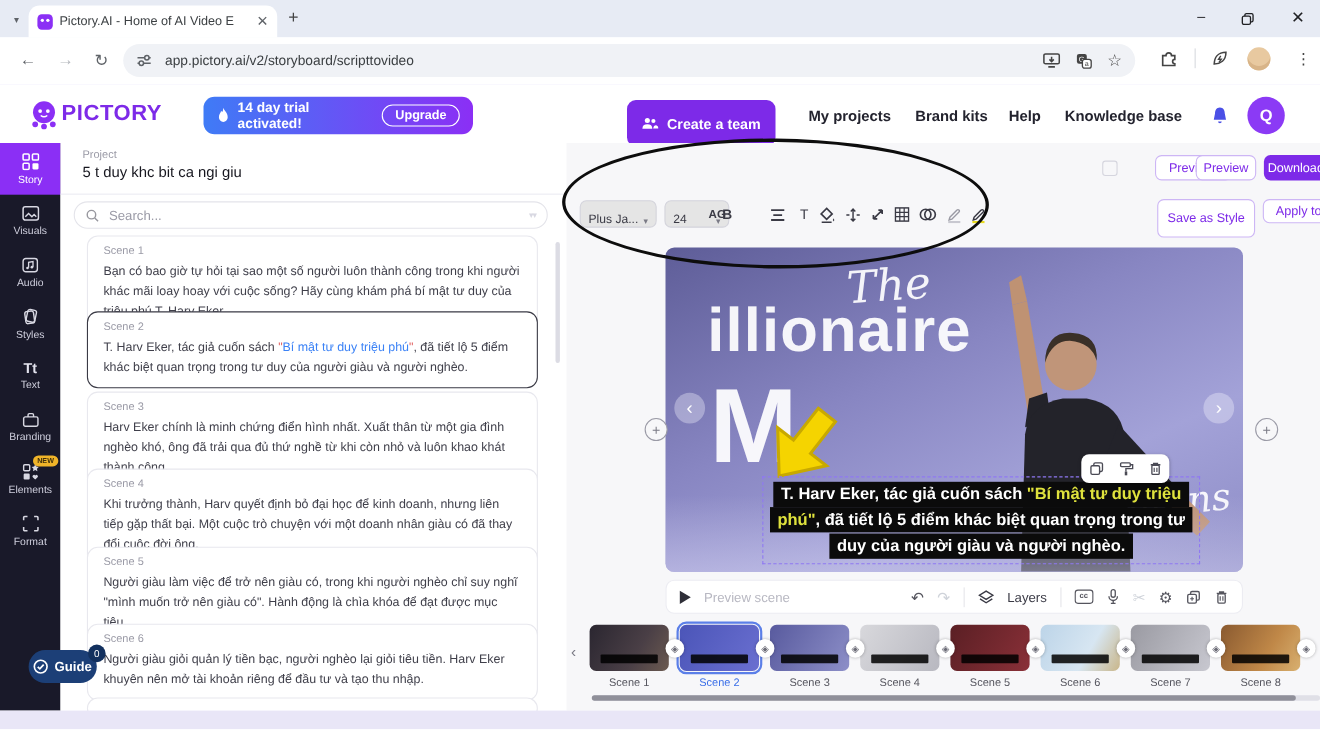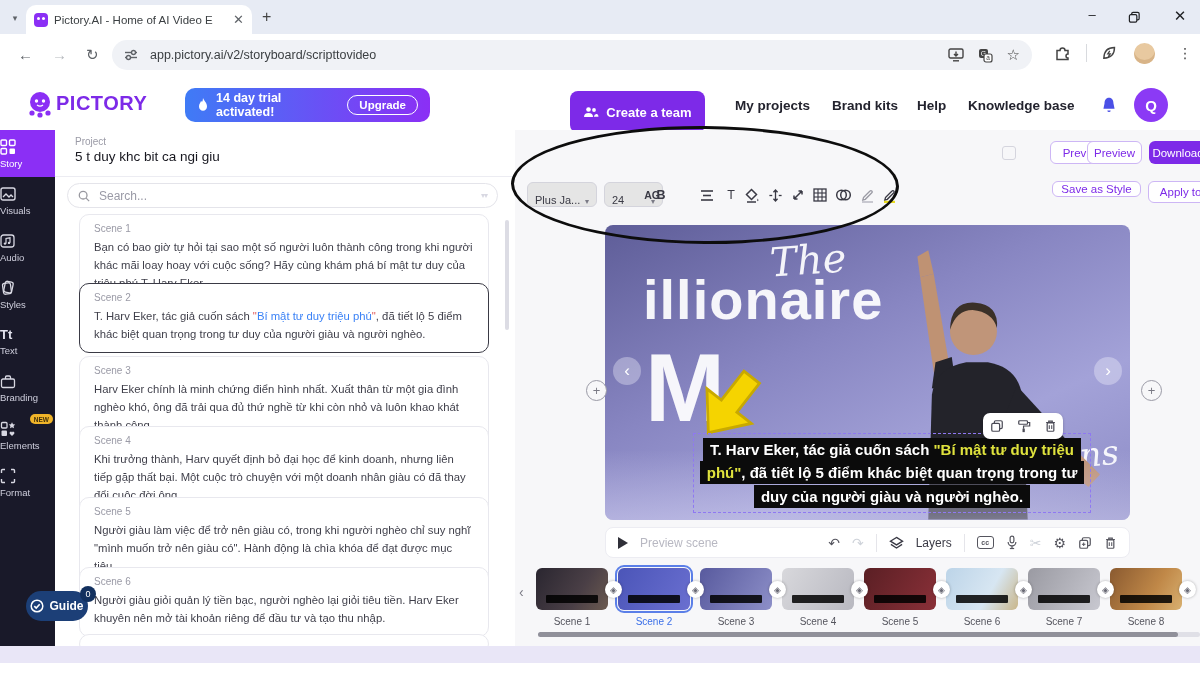--- a/index.html
+++ b/index.html
@@ -35,21 +35,21 @@
   .upgradebtn{margin-left:10px;border:1.5px solid #fff;border-radius:14px;color:#fff;font-size:11.5px;
     padding:3px 11px;font-weight:bold;}
   .teambtn{left:570px;top:91px;width:135px;height:42px;background:#7d2ae8;border-radius:8px;color:#fff;
     display:flex;align-items:center;justify-content:center;font-size:13px;font-weight:bold;gap:7px;}
   .navlink{top:98px;font-size:13.5px;color:#23232e;font-weight:bold;}
   .avatar{left:1134px;top:88px;width:34px;height:34px;border-radius:50%;background:#8b3af5;color:#fff;
     font-size:15px;font-weight:bold;display:flex;align-items:center;justify-content:center;}
 
   
   .sidebar{left:0;top:130px;width:55px;height:516px;background:#191929;display:flex;flex-direction:column;}
-  .sbitem{height:47px;display:flex;flex-direction:column;justify-content:center;gap:3px;position:relative;}
+  .sbitem{height:47px;display:flex;flex-direction:column;align-items:center;justify-content:center;gap:3px;position:relative;}
   .sbitem .lbl{font-size:9.5px;color:#cfcfdd;}
   .sbitem.active{background:#8b2ff5;}
   .sbitem.active .lbl{color:#fff;}
   .newbadge{position:absolute;right:2px;top:2px;background:#f0b429;color:#40300a;font-size:6.5px;font-weight:bold;
     border-radius:6px;padding:1.5px 4px;}
   .tticon{color:#e3e3ee;font-size:13px;font-weight:bold;}
 
   
   .leftpanel{left:55px;top:130px;width:460px;height:516px;background:#fff;}
   .projlabel{left:75px;top:136px;font-size:10px;color:#9a9aa6;}
@@ -357,21 +357,21 @@
     <div class="slabel">Scene 6</div>
     <div class="stext">Người giàu giỏi quản lý tiền bạc, người nghèo lại giỏi tiêu tiền. Harv Eker khuyên nên mở tài khoản riêng để đầu tư và tạo thu nhập.</div>
   </div>
   <div class="abs scard" style="top:634px;height:20px;"></div>
 
   <div class="abs rightpanel"></div>
   <div class="abs ghosticon"></div>
   <div class="abs btn-o" style="left:1050px;top:141px;width:70px;height:23px;">Previous</div>
   <div class="abs btn-o" style="left:1087px;top:141px;width:55px;height:23px;">Preview</div>
   <div class="abs btn-f" style="left:1149px;top:141px;width:58px;height:23px;">Download</div>
-  <div class="abs btn-o" style="left:1052px;top:181px;width:89px;height:16px;">Save as Style</div>
+  <div class="abs btn-o" style="left:1052px;top:181px;width:89px;height:35px;">Save as Style</div>
   <div class="abs btn-o" style="left:1148px;top:181px;width:80px;height:22px;">Apply to all</div>
 
   <div class="abs tbsel" style="left:527px;top:182px;width:70px;">
     <span>Plus Ja...</span>
       <span class="car">▾</span>
   </div>
   <div class="abs tbsel" style="left:604px;top:182px;width:59px;">
     <span>24</span>
       <span class="car">▾</span>
   </div>

